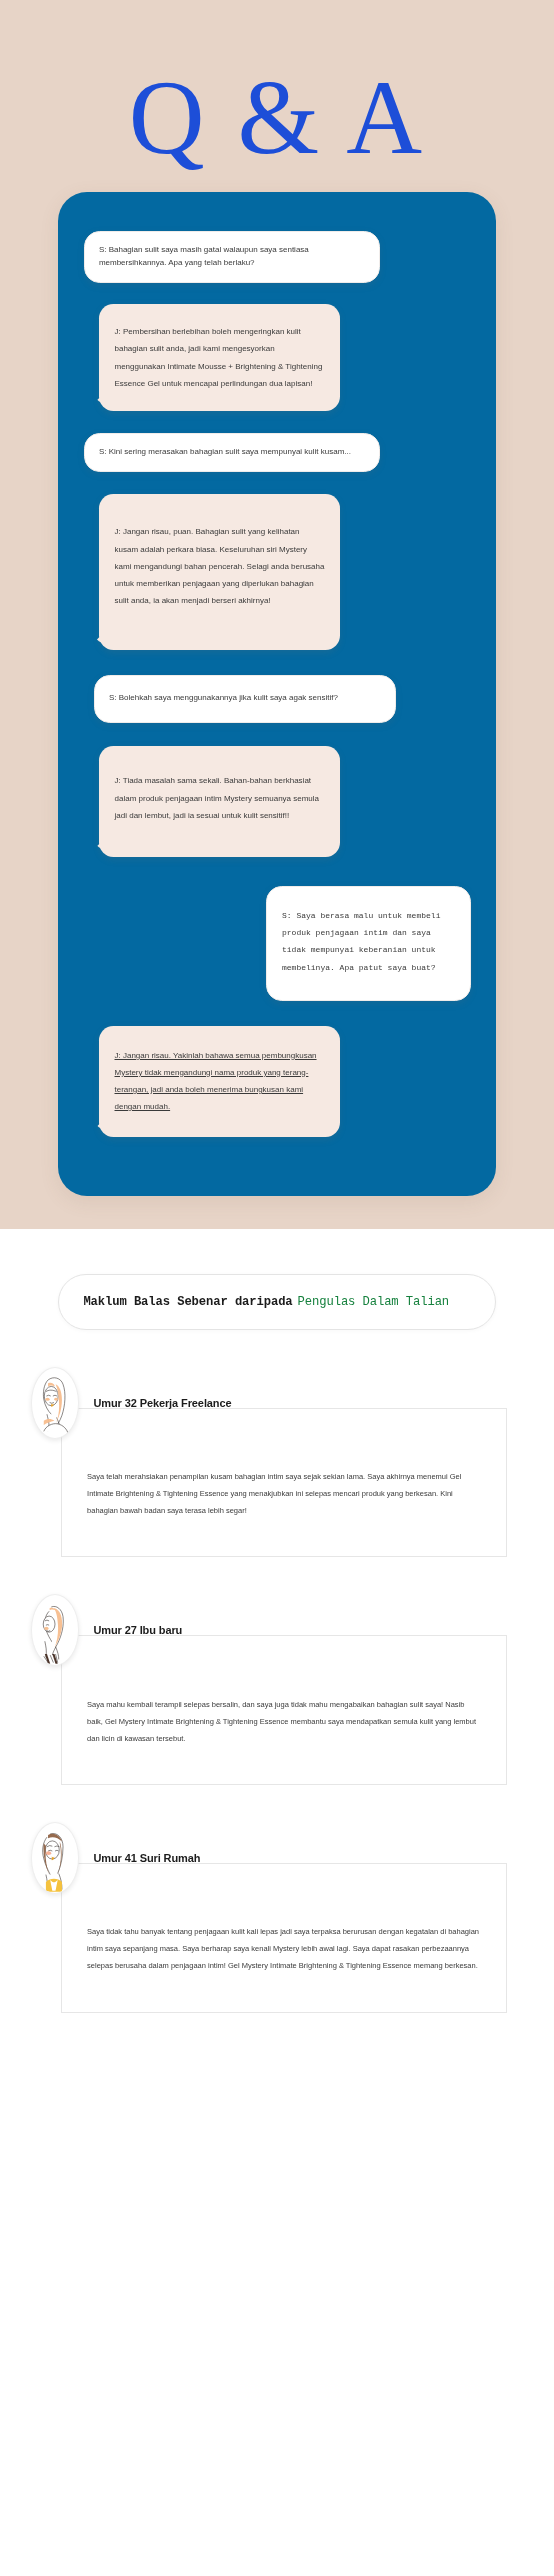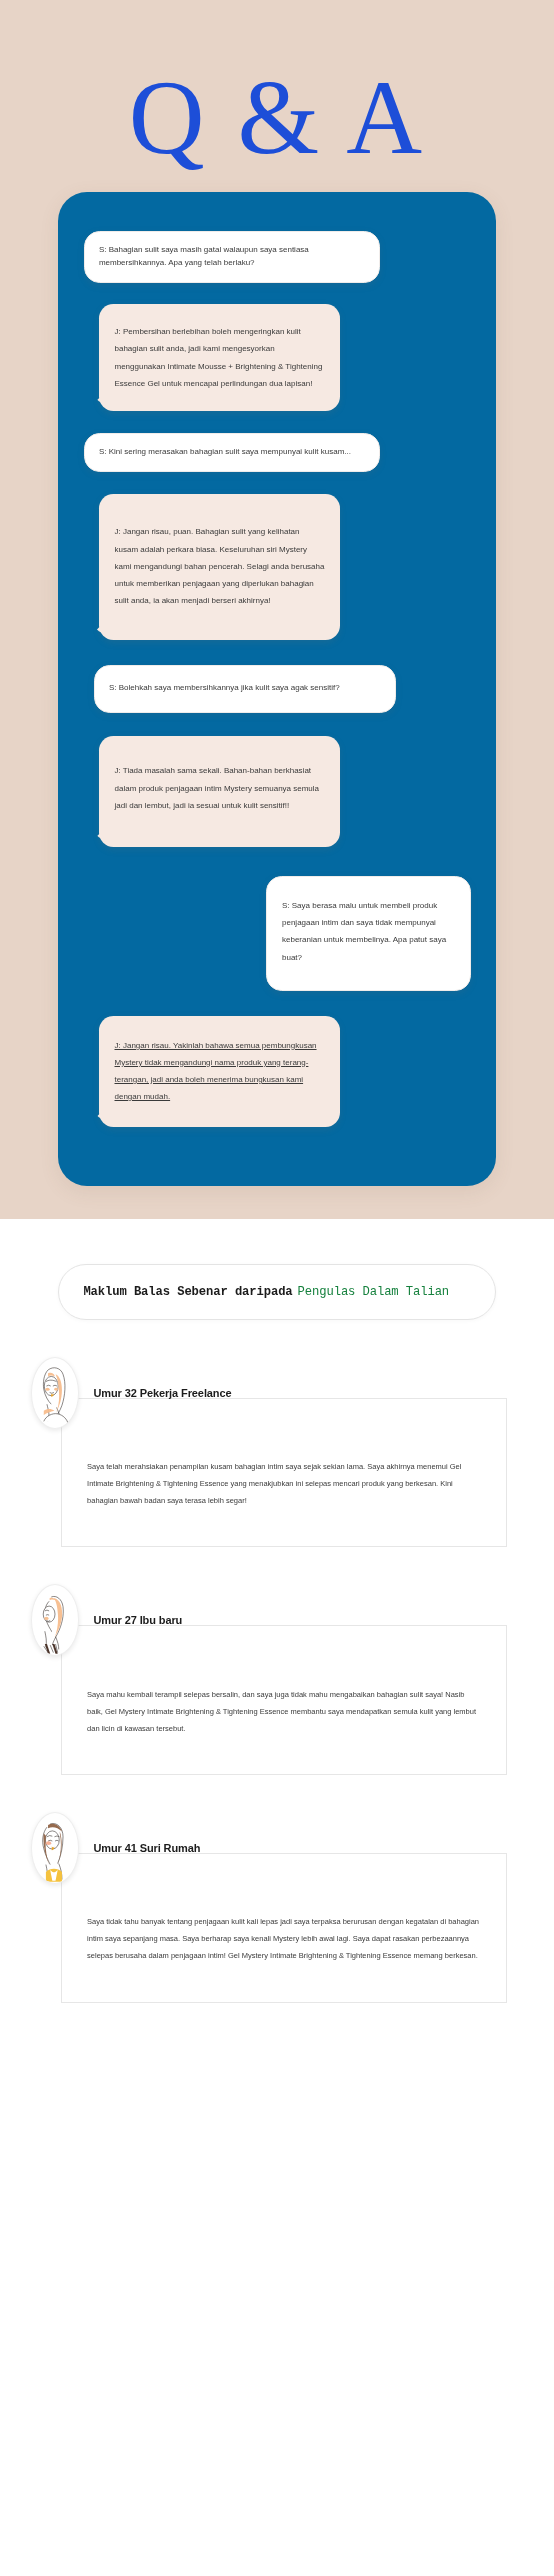--- a/index.html
+++ b/index.html
@@ -35,21 +35,21 @@
     padding: 0 58px 0 58px;
   }
   .chat-shell {
     background: #0369a1;
     border-radius: 29px;
     padding: 39px 25.5px 44px 25.5px;
     box-shadow: 0 5.5px 19px rgba(120, 85, 65, 0.10);
   }
   .msg-row { display:flex; margin-bottom: 14.4px; }
   .msg-row.left { justify-content: flex-start; }
-  .msg-row.right { justify-content: flex-end; }
+  .msg-row.right { justify-content: flex-end; font-family: Liberation Mono, monospace; }
 
   .bubble {
     position: relative;
     border-radius: 14.4px;
     padding: 12.2px 14.4px;
     font-size: 8px;
     line-height: 1.62;
     color: #3a3a3a;
     max-width: 100%;
     box-shadow: 0 1.7px 6.6px rgba(130, 100, 80, 0.10);
@@ -199,28 +199,28 @@
           </div>
         </div>
 
         <div class="msg-row left" style="margin-bottom:22px;">
           <div class="bubble q w-q2">
             <span>S: Kini sering merasakan bahagian sulit saya mempunyai kulit kusam...</span>
           </div>
         </div>
 
         <div class="msg-row left" style="margin-left:15.5px;margin-bottom:24.4px;">
-          <div class="bubble a w-a2 tall tall-line" style="padding-top:29px;padding-bottom:31px;">
+          <div class="bubble a w-a2 tall tall-line" style="padding-top:29px;padding-bottom:41px;">
             <span>J: Jangan risau, puan. Bahagian sulit yang kelihatan kusam adalah perkara biasa. Keseluruhan siri Mystery kami mengandungi bahan pencerah. Selagi anda berusaha untuk memberikan penjagaan yang diperlukan bahagian sulit anda, ia akan menjadi berseri akhirnya!</span>
           </div>
         </div>
 
         <div class="msg-row left" style="margin-left:10px;margin-bottom:23px;">
           <div class="bubble q w-q3" style="padding-top:16.6px;padding-bottom:16.6px;">
-            <span>S: Bolehkah saya membersihkannya jika kulit saya agak sensitif?</span>
+            <span>S: Bolehkah saya menggunakannya jika kulit saya agak sensitif?</span>
           </div>
         </div>
 
         <div class="msg-row left" style="margin-left:15.5px;margin-bottom:29px;">
           <div class="bubble a w-a3 tall tall-line" style="padding-top:26.6px;padding-bottom:33px;">
             <span>J: Tiada masalah sama sekali. Bahan-bahan berkhasiat dalam produk penjagaan intim Mystery semuanya semula jadi dan lembut, jadi ia sesuai untuk kulit sensitif!!</span>
           </div>
         </div>
 
         <div class="msg-row right" style="margin-bottom:24.4px;">

